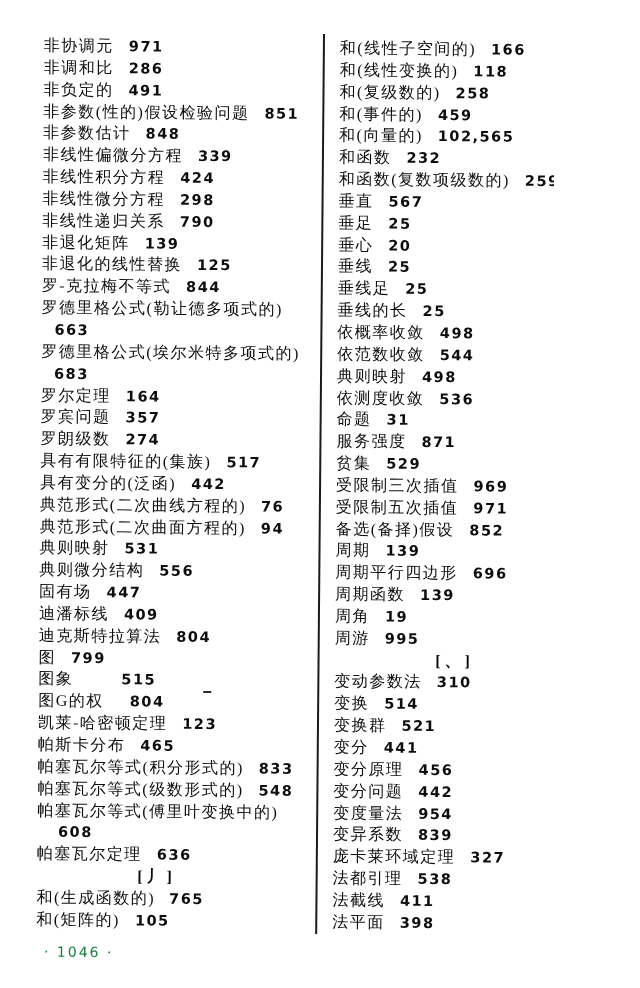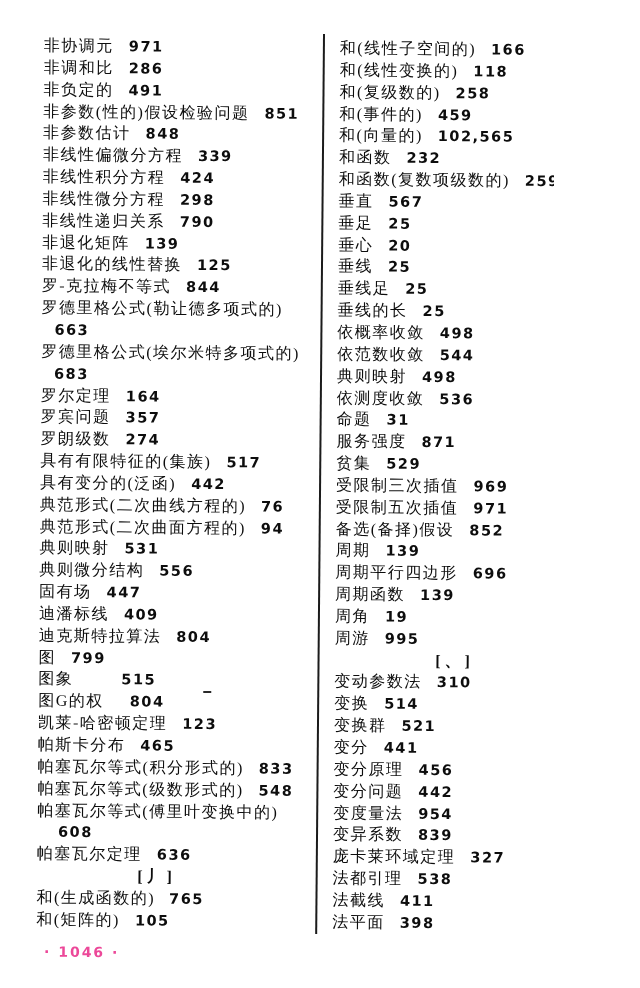--- a/index.html
+++ b/index.html
@@ -59,24 +59,24 @@
     top: 34px;
     width: 2px;
     height: 900px;
     background: #1b1b1b;
   }
   .footer {
     position: absolute;
     left: 48px;
     top: 946px;
     font-family: "DejaVu Sans", "Liberation Sans", sans-serif;
-    font-weight: bold;
+    font-weight: normal;
     font-size: 14px;
     letter-spacing: 2px;
-    color: #ec4899;
+    color: #15803d;
     text-align: center;
   }
   .speck {
     position: absolute;
     background: #2a2a2a;
   }
   .speck-1 { left: 205px; top: 692px; width: 8px; height: 2px; }
   .speck-2 { left: 601px; top: 796px; width: 3px; height: 3px; border-radius: 50%; }
 </style>
 </head>

